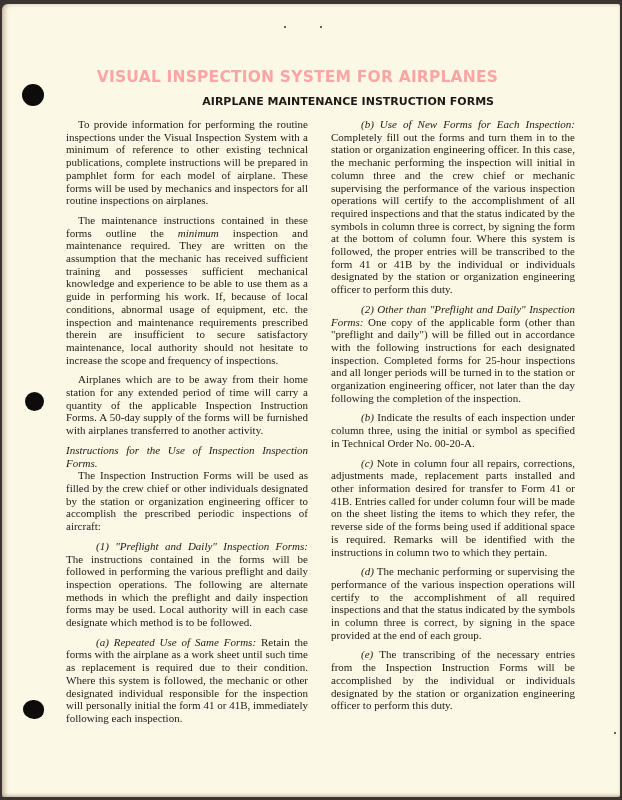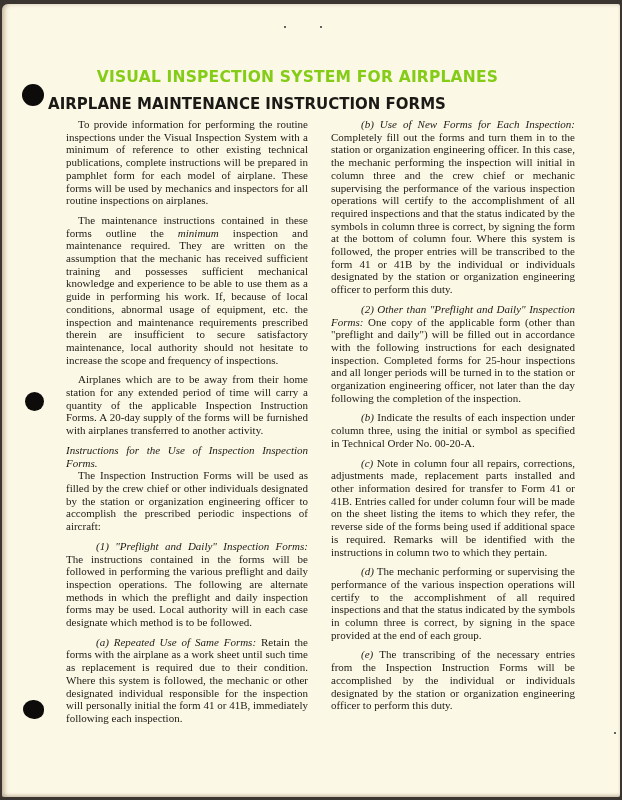--- a/index.html
+++ b/index.html
@@ -12,25 +12,25 @@
   }
   .hole { position: absolute; background: #0d0c0a; border-radius: 50%; }
   .hole1 { left: 20px; top: 80px; width: 22px; height: 22px; }
   .hole2 { left: 23px; top: 388px; width: 19px; height: 19px; }
   .hole3 { left: 21px; top: 696px; width: 21px; height: 19px; border-radius: 50% 50% 45% 55%; }
   .speck { position: absolute; width: 2px; height: 2px; background: #333; border-radius: 50%; }
 
   .title {
     position: absolute; left: 0; width: 595px; top: 68px; text-align: center;
     font-family: "DejaVu Sans", sans-serif; font-weight: bold; font-size: 15.5px;
-    letter-spacing: 0.2px; color: #84cc16;
+    letter-spacing: 0.2px; color: #fca5a5;
   }
   .subtitle {
-    position: absolute; left: 0; width: 494px; top: 95px; text-align: center;
-    font-family: "DejaVu Sans", sans-serif; font-weight: bold; font-size: 15px;
+    position: absolute; left: 0; width: 494px; top: 95px; text-align: right;
+    font-family: "DejaVu Sans", sans-serif; font-weight: bold; font-size: 11px;
     color: #1c1a16;
   }
   .col {
     position: absolute; top: 118px;
     font-family: "Liberation Serif", serif; font-size: 11px; line-height: 12.7px;
     color: #1d1a15; text-align: justify;
   }
   .col-left { left: 66px; width: 242px; }
   .col-right { left: 331px; width: 244px; }
   .col p { margin: 0 0 7px 0; text-indent: 12px; }
@@ -49,21 +49,21 @@
   <div class="speck" style="left:318px;top:22px;"></div>
   <div class="speck" style="left:612px;top:728px;"></div>
 </div>
 
 <div class="title">VISUAL INSPECTION SYSTEM FOR AIRPLANES</div>
 <div class="subtitle">AIRPLANE MAINTENANCE INSTRUCTION FORMS</div>
 
 <div class="col col-left">
   <p>To provide information for performing the routine inspections under the Visual Inspection System with a minimum of reference to other existing technical publications, complete instructions will be prepared in pamphlet form for each model of airplane. These forms will be used by mechanics and inspectors for all routine inspections on airplanes.</p>
   <p><span>The maintenance instructions contained in these forms outline the </span><span class="it">minimum</span><span> inspection and maintenance required. They are written on the assumption that the mechanic has received sufficient training and possesses sufficient mechanical knowledge and experience to be able to use them as a guide in performing his work. If, because of local conditions, abnormal usage of equipment, etc. the inspection and maintenance requirements prescribed therein are insufficient to secure satisfactory maintenance, local authority should not hesitate to increase the scope and frequency of inspections.</span></p>
-  <p>Airplanes which are to be away from their home station for any extended period of time will carry a quantity of the applicable Inspection Instruction Forms. A 20-day supply of the forms will be furnished with airplanes transferred to another activity.</p>
+  <p>Airplanes which are to be away from their home station for any extended period of time will carry a quantity of the applicable Inspection Instruction Forms. A 50-day supply of the forms will be furnished with airplanes transferred to another activity.</p>
   <p class="heading it">Instructions for the Use of Inspection Inspection Forms.</p>
   <p>The Inspection Instruction Forms will be used as filled by the crew chief or other individuals designated by the station or organization engineering officer to accomplish the prescribed periodic inspections of aircraft:</p>
   <p class="deep"><span class="it">(1) "Preflight and Daily" Inspection Forms:</span><span> The instructions contained in the forms will be followed in performing the various preflight and daily inspection operations. The following are alternate methods in which the preflight and daily inspection forms may be used. Local authority will in each case designate which method is to be followed.</span></p>
   <p class="deep"><span class="it">(a) Repeated Use of Same Forms:</span><span> Retain the forms with the airplane as a work sheet until such time as replacement is required due to their condition. Where this system is followed, the mechanic or other designated individual responsible for the inspection will personally initial the form 41 or 41B, immediately following each inspection.</span></p>
 </div>
 
 <div class="col col-right">
   <p class="deep"><span class="it">(b) Use of New Forms for Each Inspection:</span><span> Completely fill out the forms and turn them in to the station or organization engineering officer. In this case, the mechanic performing the inspection will initial in column three and the crew chief or mechanic supervising the performance of the various inspection operations will certify to the accomplishment of all required inspections and that the status indicated by the symbols in column three is correct, by signing the form at the bottom of column four. Where this system is followed, the proper entries will be transcribed to the form 41 or 41B by the individual or individuals designated by the station or organization engineering officer to perform this duty.</span></p>
   <p class="deep"><span class="it">(2) Other than "Preflight and Daily" Inspection Forms:</span><span> One copy of the applicable form (other than "preflight and daily") will be filled out in accordance with the following instructions for each designated inspection. Completed forms for 25-hour inspections and all longer periods will be turned in to the station or organization engineering officer, not later than the day following the completion of the inspection.</span></p>
   <p class="deep"><span class="it">(b)</span><span> Indicate the results of each inspection under column three, using the initial or symbol as specified in Technical Order No. 00-20-A.</span></p>

